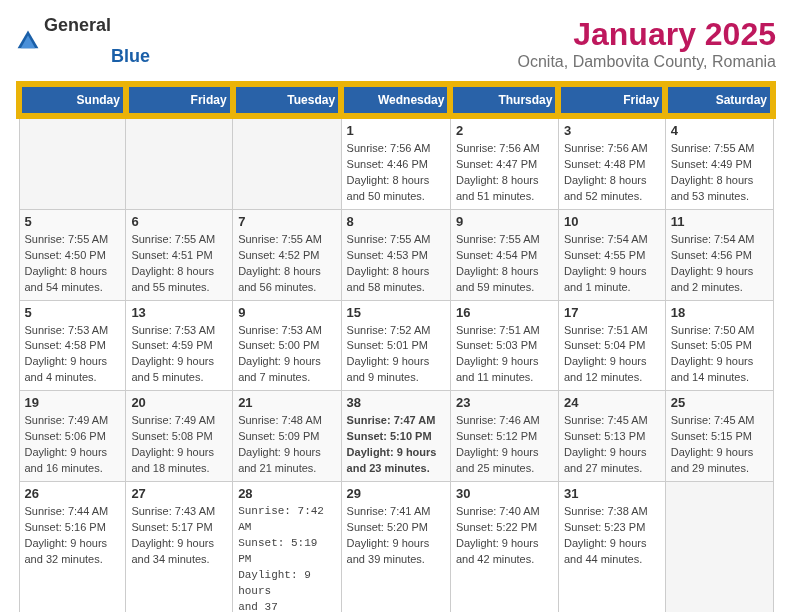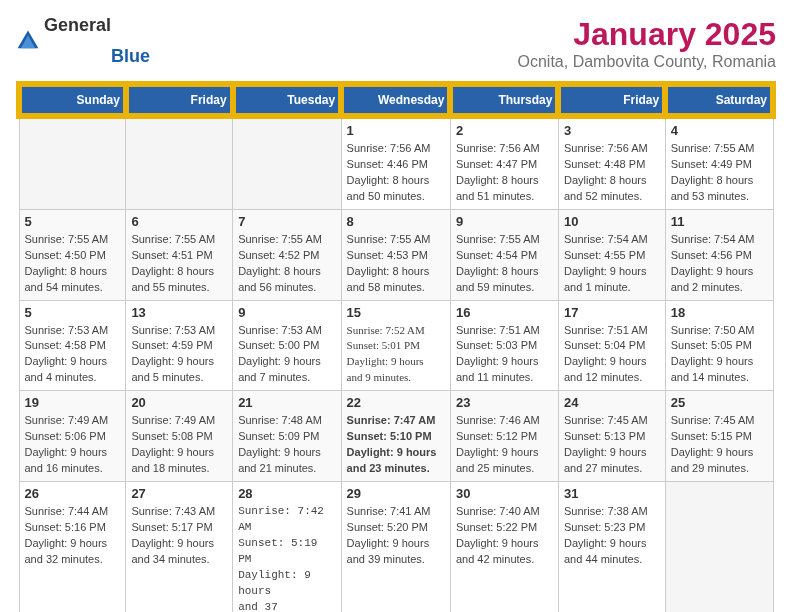--- a/index.html
+++ b/index.html
@@ -222,21 +222,21 @@
         </td>
         <td>
           <div class="day-number">9</div>
           <div class="day-info" style="white-space: pre-line;">Sunrise: 7:53 AM
 Sunset: 5:00 PM
 Daylight: 9 hours
 and 7 minutes.</div>
         </td>
         <td>
           <div class="day-number">15</div>
-          <div class="day-info" style="white-space: pre-line; font-family: Liberation Serif, serif;">Sunrise: 7:52 AM
+          <div class="day-info" style="white-space: pre-line;">Sunrise: 7:52 AM
 Sunset: 5:01 PM
 Daylight: 9 hours
 and 9 minutes.</div>
         </td>
         <td>
           <div class="day-number">16</div>
           <div class="day-info" style="white-space: pre-line;">Sunrise: 7:51 AM
 Sunset: 5:03 PM
 Daylight: 9 hours
 and 11 minutes.</div>
@@ -272,21 +272,21 @@
 and 18 minutes.</div>
         </td>
         <td>
           <div class="day-number">21</div>
           <div class="day-info" style="white-space: pre-line;">Sunrise: 7:48 AM
 Sunset: 5:09 PM
 Daylight: 9 hours
 and 21 minutes.</div>
         </td>
         <td>
-          <div class="day-number">22</div>
+          <div class="day-number">38</div>
           <div class="day-info" style="white-space: pre-line; font-weight: bold;">Sunrise: 7:47 AM
 Sunset: 5:10 PM
 Daylight: 9 hours
 and 23 minutes.</div>
         </td>
         <td>
           <div class="day-number">23</div>
           <div class="day-info" style="white-space: pre-line;">Sunrise: 7:46 AM
 Sunset: 5:12 PM
 Daylight: 9 hours

